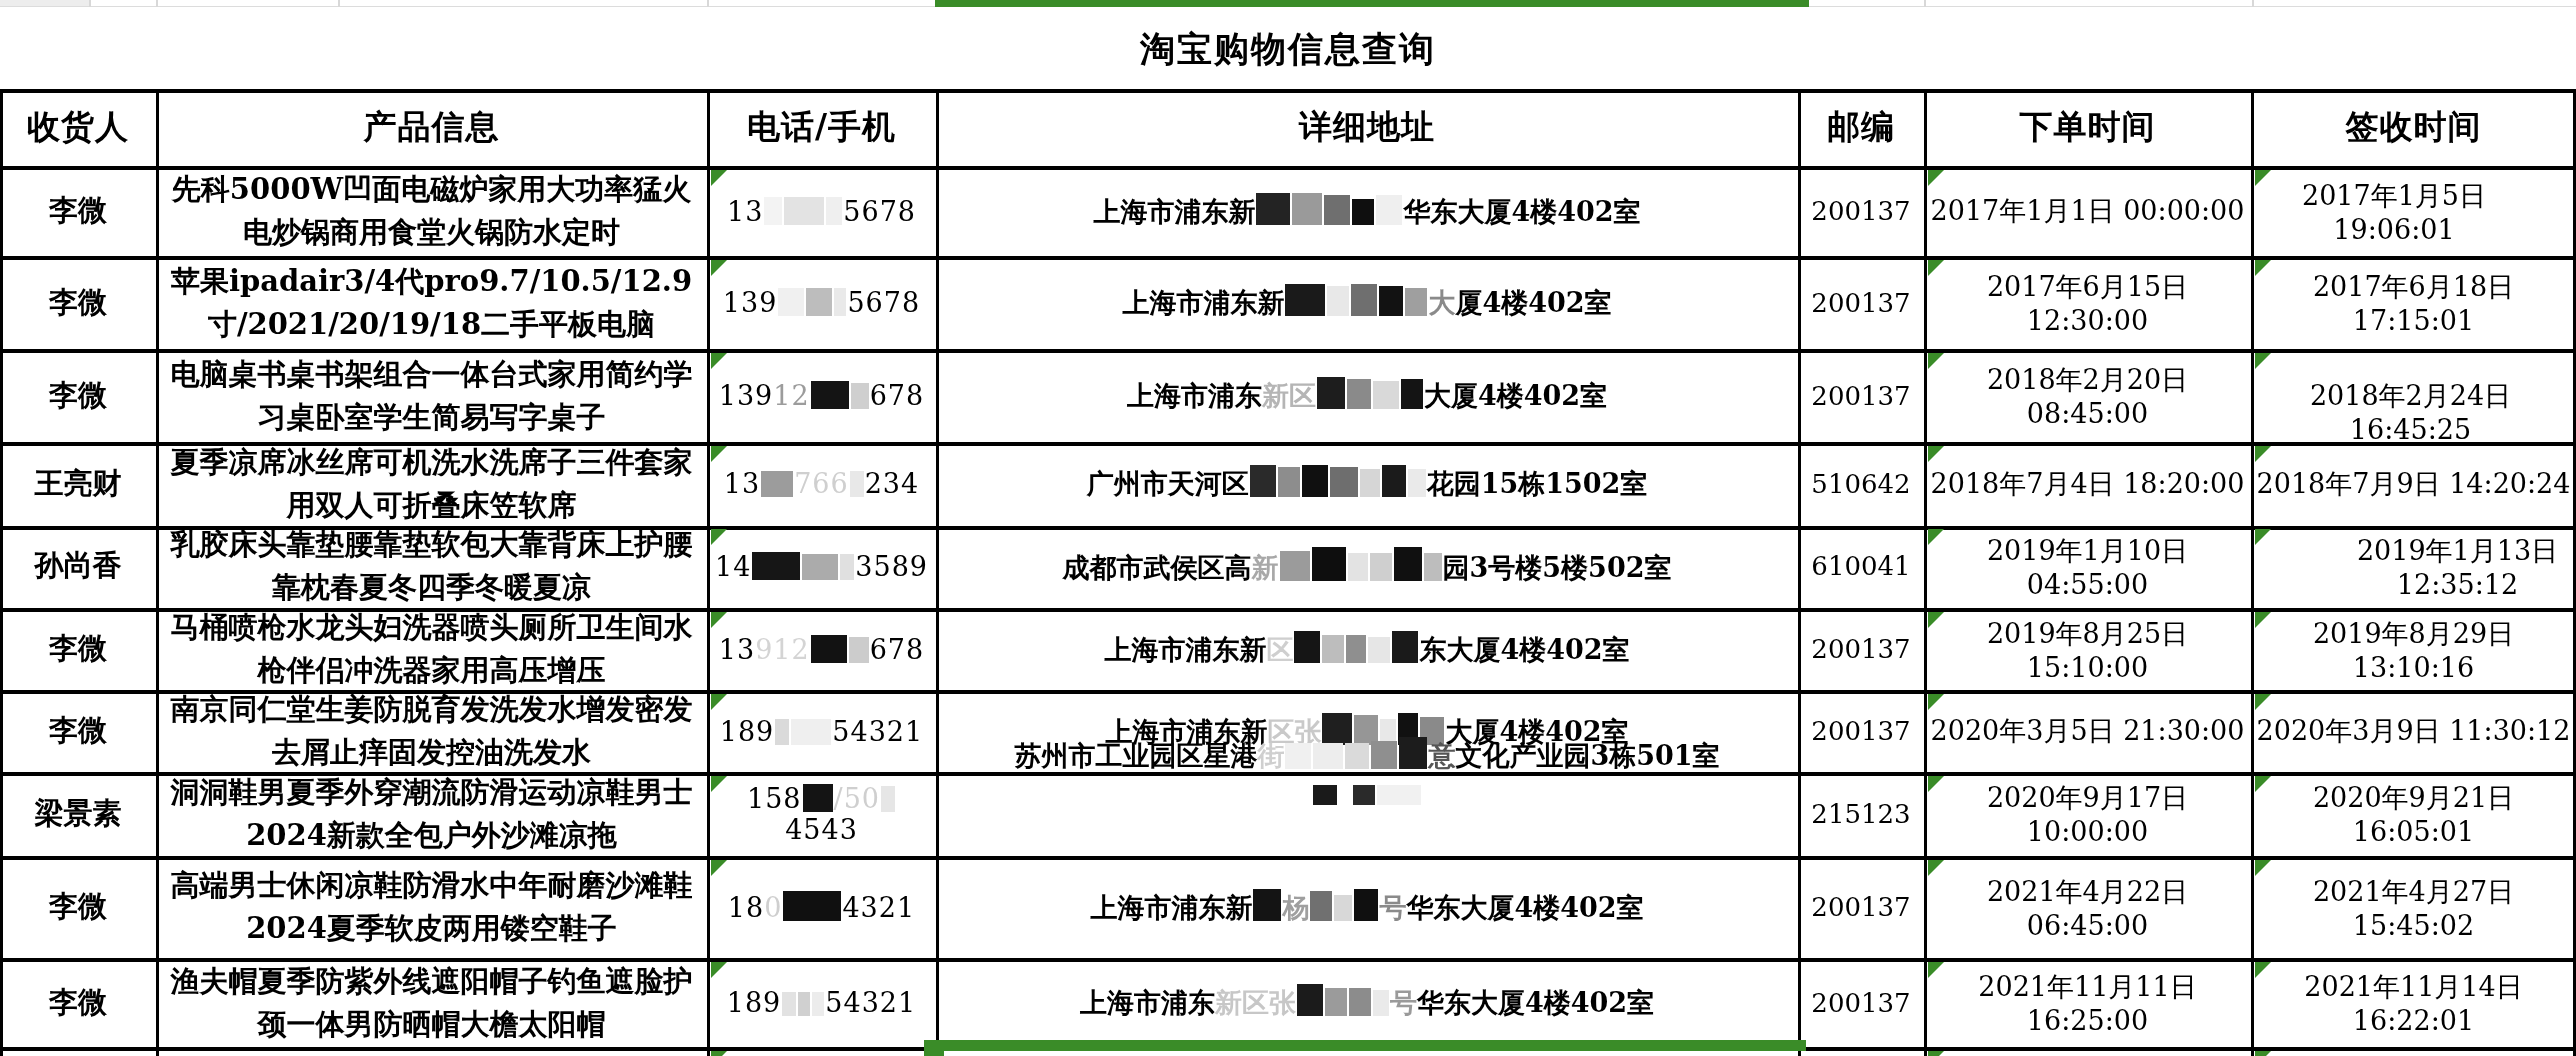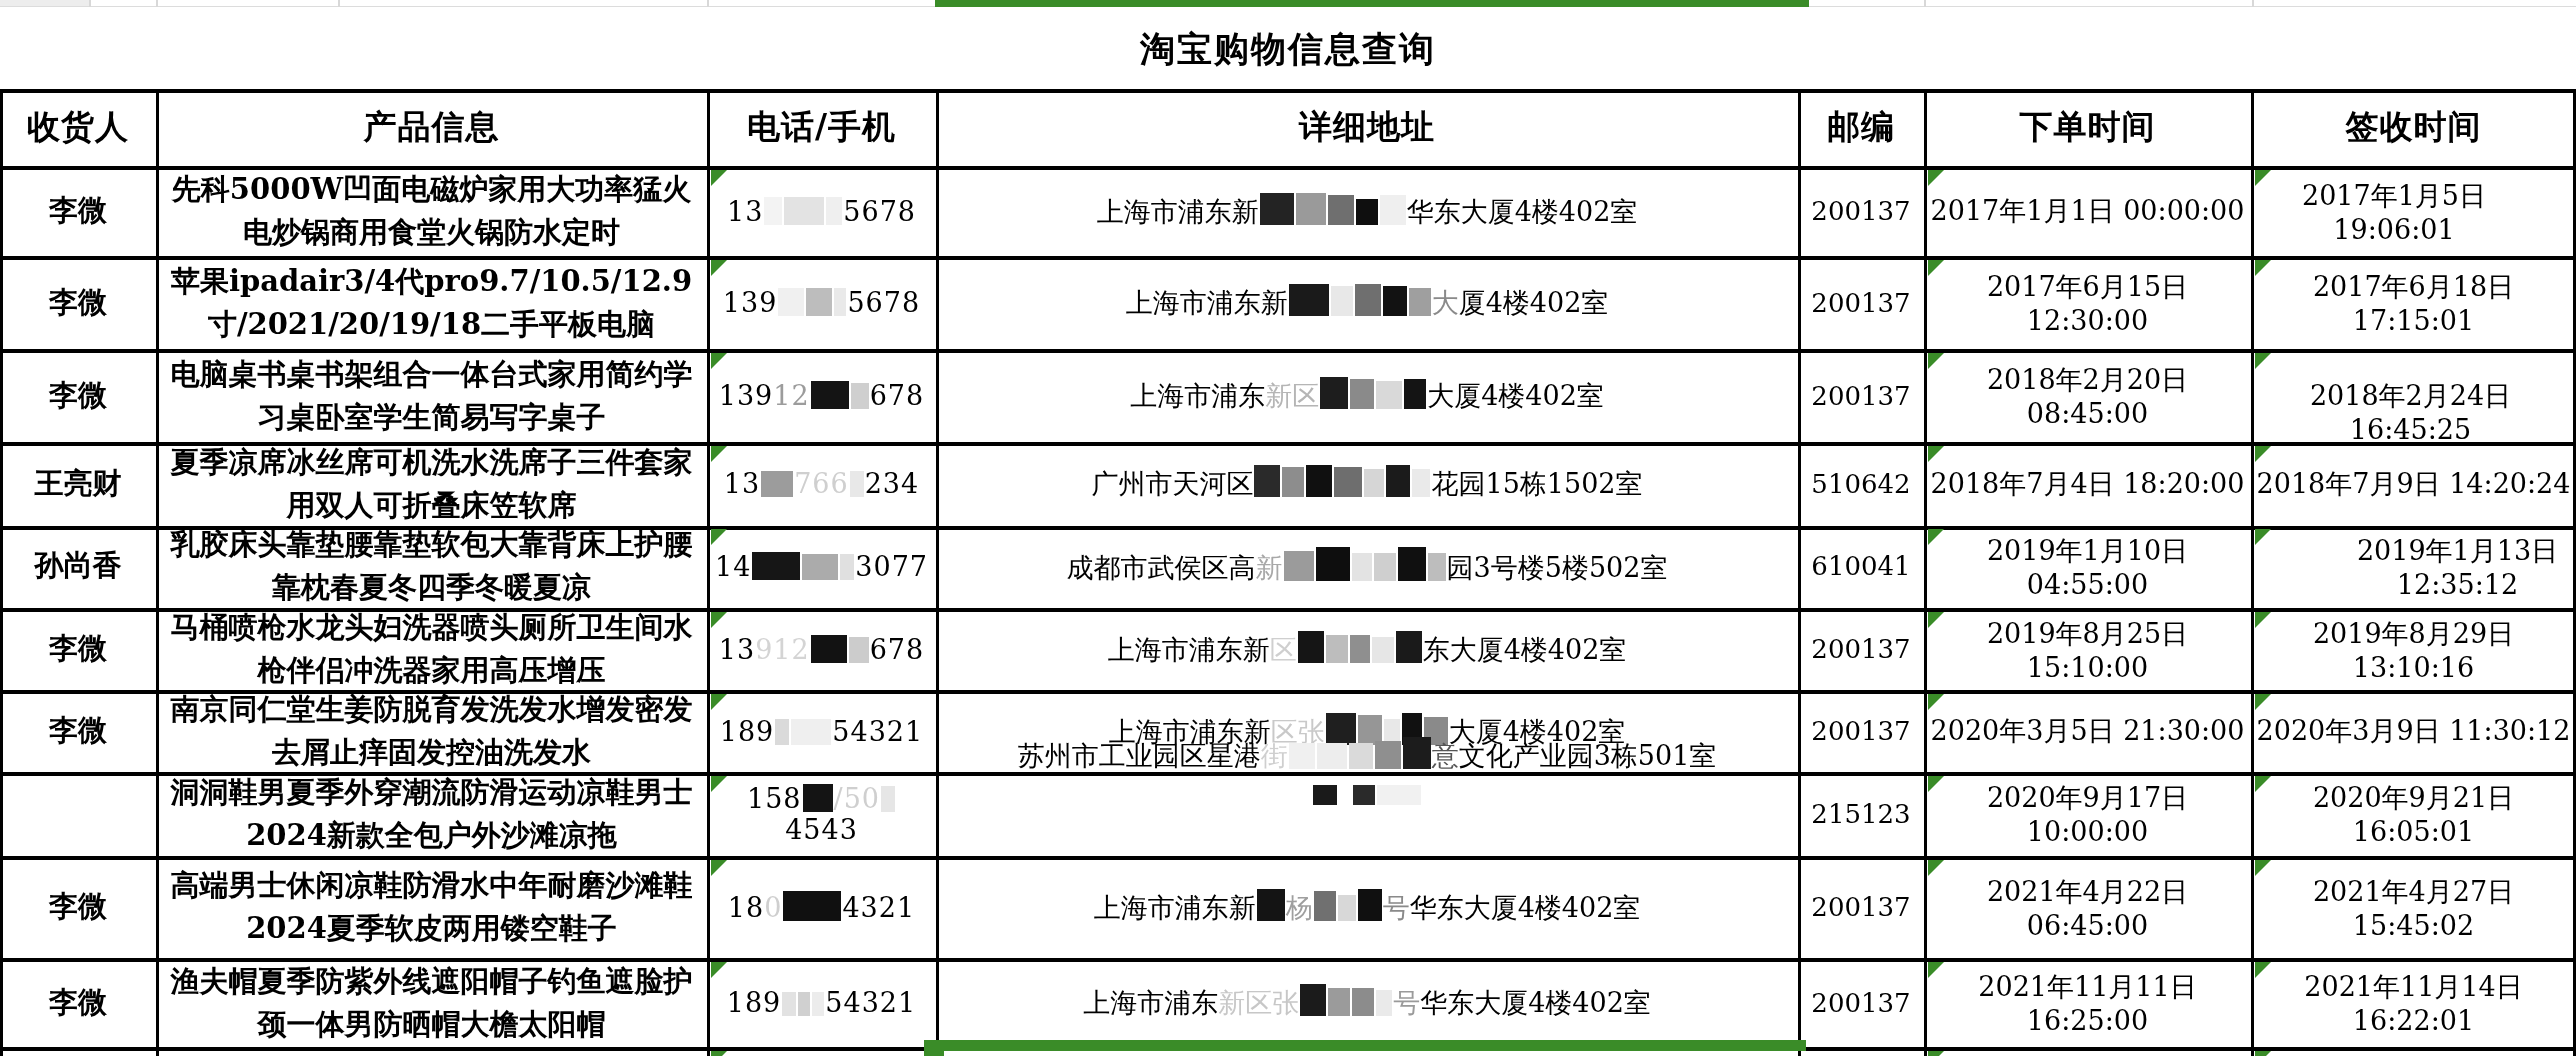--- a/index.html
+++ b/index.html
@@ -12,21 +12,21 @@
   .sep{position:absolute;background:#d8d8d8;width:2px;}
   .cell{position:absolute;display:flex;align-items:center;justify-content:center;
         text-align:center;overflow:hidden;flex-direction:column;}
   .cellrow{display:block;width:100%;}
   .title{position:absolute;left:0;top:8px;width:2576px;height:81px;line-height:81px;
          text-align:center;font-size:35px;font-weight:bold;letter-spacing:2px;}
   .hdr{font-size:33px;font-weight:bold;letter-spacing:1px;}
   .name{font-size:29px;font-weight:600;}
   .prod{font-size:29px;font-weight:600;line-height:43px;}
   .prod .inner{width:97%;}
-  .addr{font-size:27px;font-weight:400;line-height:36px;}
+  .addr{font-size:27px;font-weight:700;line-height:36px;}
   .num{font-size:27px;letter-spacing:1px;}
   .zip{font-size:26px;}
   .date{font-size:27px;}
   .box{display:inline-block;vertical-align:-4px;margin:0 1px;}
   .tri{position:absolute;width:0;height:0;
        border-top:16px solid #3a8c28;border-right:16px solid transparent;}
   .greenbar{position:absolute;background:#3a8c28;}
 </style>
 </head>
 <body>
@@ -181,21 +181,21 @@
       <span>2018年7月9日 14:20:24</span>
     </div>
     <div class="tri" style="left: 2255px; top: 446px; border-top-color: rgb(58, 140, 40);"></div>
     <div class="cell name" style="left: 4px; top: 529px; width: 148px; height: 74px;">
       <span>孙尚香</span>
     </div>
     <div class="cell prod" style="left: 160px; top: 529px; width: 543px; height: 74px;">
       <div class="inner">乳胶床头靠垫腰靠垫软包大靠背床上护腰靠枕春夏冬四季冬暖夏凉</div>
     </div>
     <div class="cell num" style="left: 711px; top: 529px; width: 221px; height: 74px;">
-      <div class="cellrow"><span>14</span><span class="box" style="width: 48px; height: 28px; background: rgb(22, 22, 22);"></span><span class="box" style="width: 36px; height: 26px; background: rgb(171, 171, 171);"></span><span class="box" style="width: 14px; height: 26px; background: rgb(224, 224, 224);"></span><span>3077</span></div>
+      <div class="cellrow"><span>14</span><span class="box" style="width: 48px; height: 28px; background: rgb(22, 22, 22);"></span><span class="box" style="width: 36px; height: 26px; background: rgb(171, 171, 171);"></span><span class="box" style="width: 14px; height: 26px; background: rgb(224, 224, 224);"></span><span>3589</span></div>
     </div>
     <div class="tri" style="left: 711px; top: 529px; border-top-color: rgb(58, 140, 40);"></div>
     <div class="cell addr" style="left: 940px; top: 529px; width: 854px; height: 74px;">
       <div class="cellrow"><span>成都市武侯区高</span><span style="color: rgb(168, 168, 168);">新</span><span class="box" style="width: 30px; height: 30px; background: rgb(155, 155, 155);"></span><span class="box" style="width: 34px; height: 34px; background: rgb(14, 14, 14);"></span><span class="box" style="width: 20px; height: 28px; background: rgb(227, 227, 227);"></span><span class="box" style="width: 22px; height: 28px; background: rgb(207, 207, 207);"></span><span class="box" style="width: 28px; height: 34px; background: rgb(16, 16, 16);"></span><span class="box" style="width: 18px; height: 28px; background: rgb(189, 189, 189);"></span><span>园3号楼5楼502室</span></div>
     </div>
     <div class="cell zip" style="left: 1802px; top: 529px; width: 118px; height: 74px;">
       <span>610041</span>
     </div>
     <div class="cell date" style="left: 1928px; top: 529px; width: 319px; height: 74px;">
       <span>2019年1月10日 04:55:00</span>
@@ -246,20 +246,23 @@
       <span>200137</span>
     </div>
     <div class="cell date" style="left: 1928px; top: 694px; width: 319px; height: 74px;">
       <span>2020年3月5日 21:30:00</span>
     </div>
     <div class="tri" style="left: 1928px; top: 694px; border-top-color: rgb(58, 140, 40);"></div>
     <div class="cell date" style="left: 2255px; top: 694px; width: 317px; height: 74px;">
       <span>2020年3月9日 11:30:12</span>
     </div>
     <div class="tri" style="left: 2255px; top: 694px; border-top-color: rgb(58, 140, 40);"></div>
+    <div class="cell name" style="left: 4px; top: 776px; width: 148px; height: 75px;">
+      <span>梁景素</span>
+    </div>
     <div class="cell prod" style="left: 160px; top: 776px; width: 543px; height: 75px;">
       <div class="inner">洞洞鞋男夏季外穿潮流防滑运动凉鞋男士2024新款全包户外沙滩凉拖</div>
     </div>
     <div class="cell num" style="left: 711px; top: 776px; width: 221px; height: 75px;">
       <div class="cellrow"><span>158</span><span class="box" style="width: 30px; height: 28px; background: rgb(20, 20, 20);"></span><span style="color: rgb(207, 207, 207);">/50</span><span class="box" style="width: 14px; height: 26px; background: rgb(230, 230, 230);"></span><span>4543</span></div>
     </div>
     <div class="tri" style="left: 711px; top: 776px; border-top-color: rgb(58, 140, 40);"></div>
     <div class="cell addr" style="left: 940px; top: 736px; width: 854px; height: 75px;">
       <div class="cellrow"><span>苏州市工业园区星港</span><span style="color: rgb(207, 207, 207);">街</span><span class="box" style="width: 26px; height: 26px; background: rgb(240, 240, 240);"></span><span class="box" style="width: 30px; height: 26px; background: rgb(237, 237, 237);"></span><span class="box" style="width: 24px; height: 26px; background: rgb(218, 218, 218);"></span><span class="box" style="width: 26px; height: 28px; background: rgb(143, 143, 143);"></span><span class="box" style="width: 28px; height: 32px; background: rgb(28, 28, 28);"></span><span style="color: rgb(85, 85, 85);">意</span><span>文化产业园3栋501室</span></div>
       <div class="cellrow"><span class="box" style="width: 24px; height: 20px; background: rgb(26, 26, 26);"></span><span class="box" style="width: 12px; height: 20px; background: rgb(255, 255, 255);"></span><span class="box" style="width: 22px; height: 20px; background: rgb(42, 42, 42);"></span><span class="box" style="width: 44px; height: 20px; background: rgb(241, 241, 241);"></span></div>

